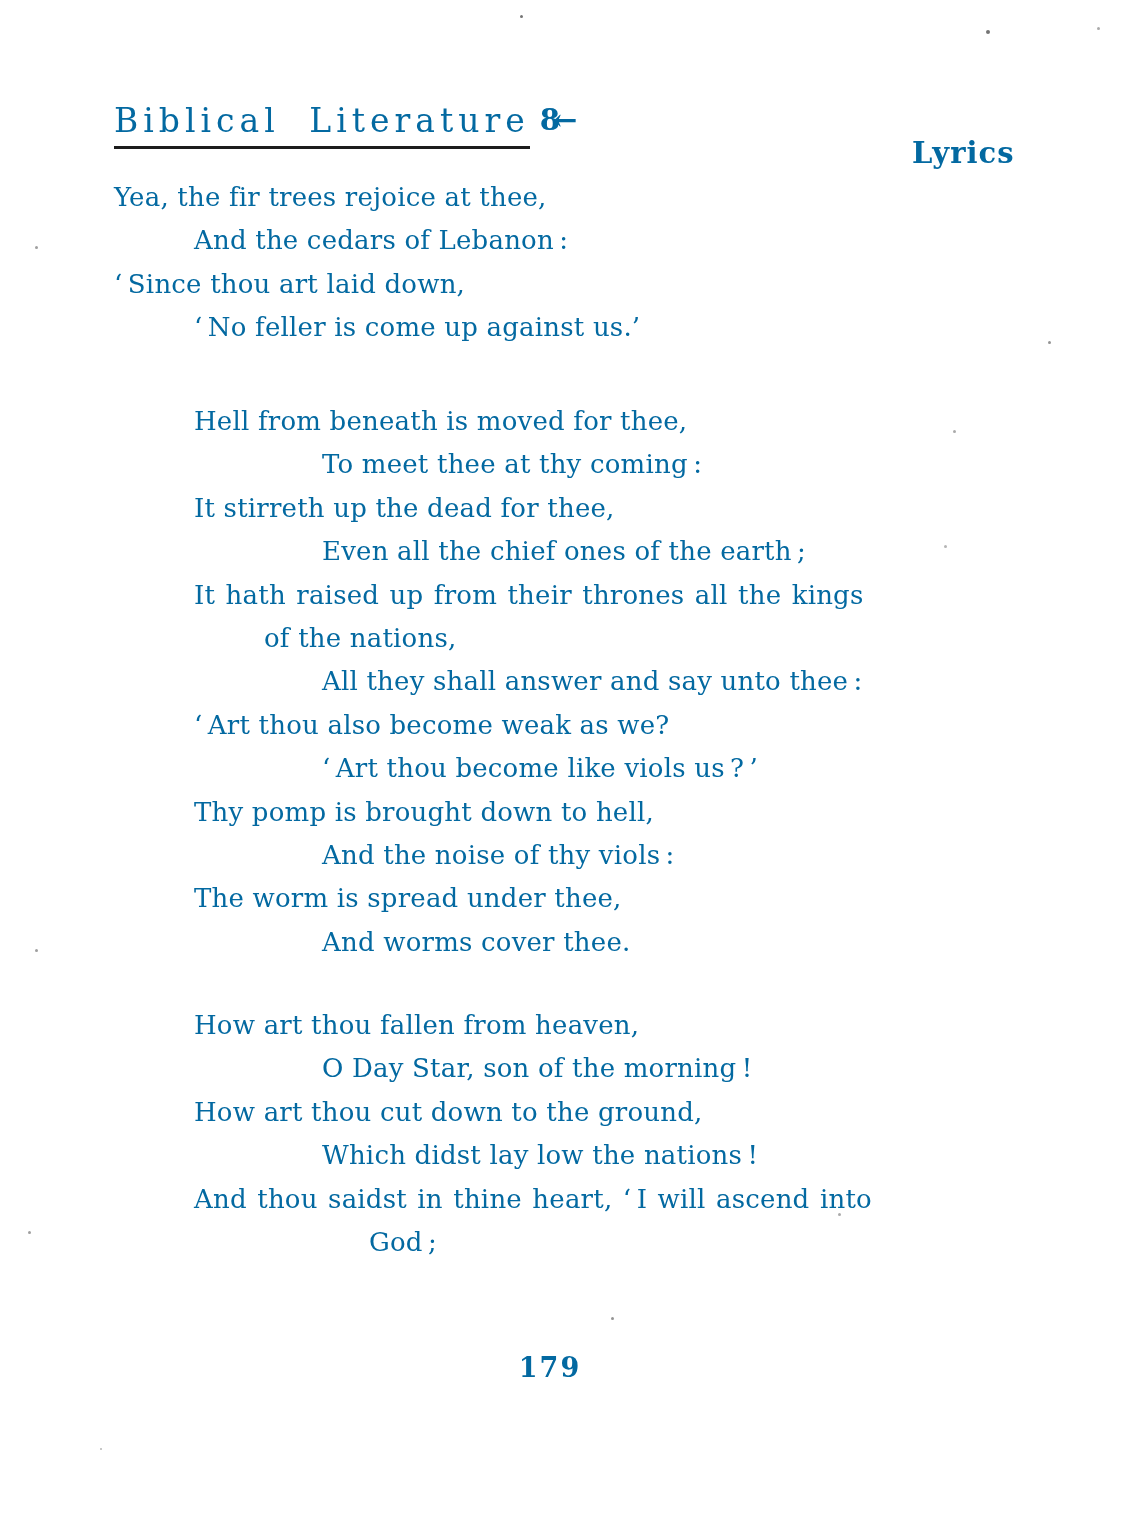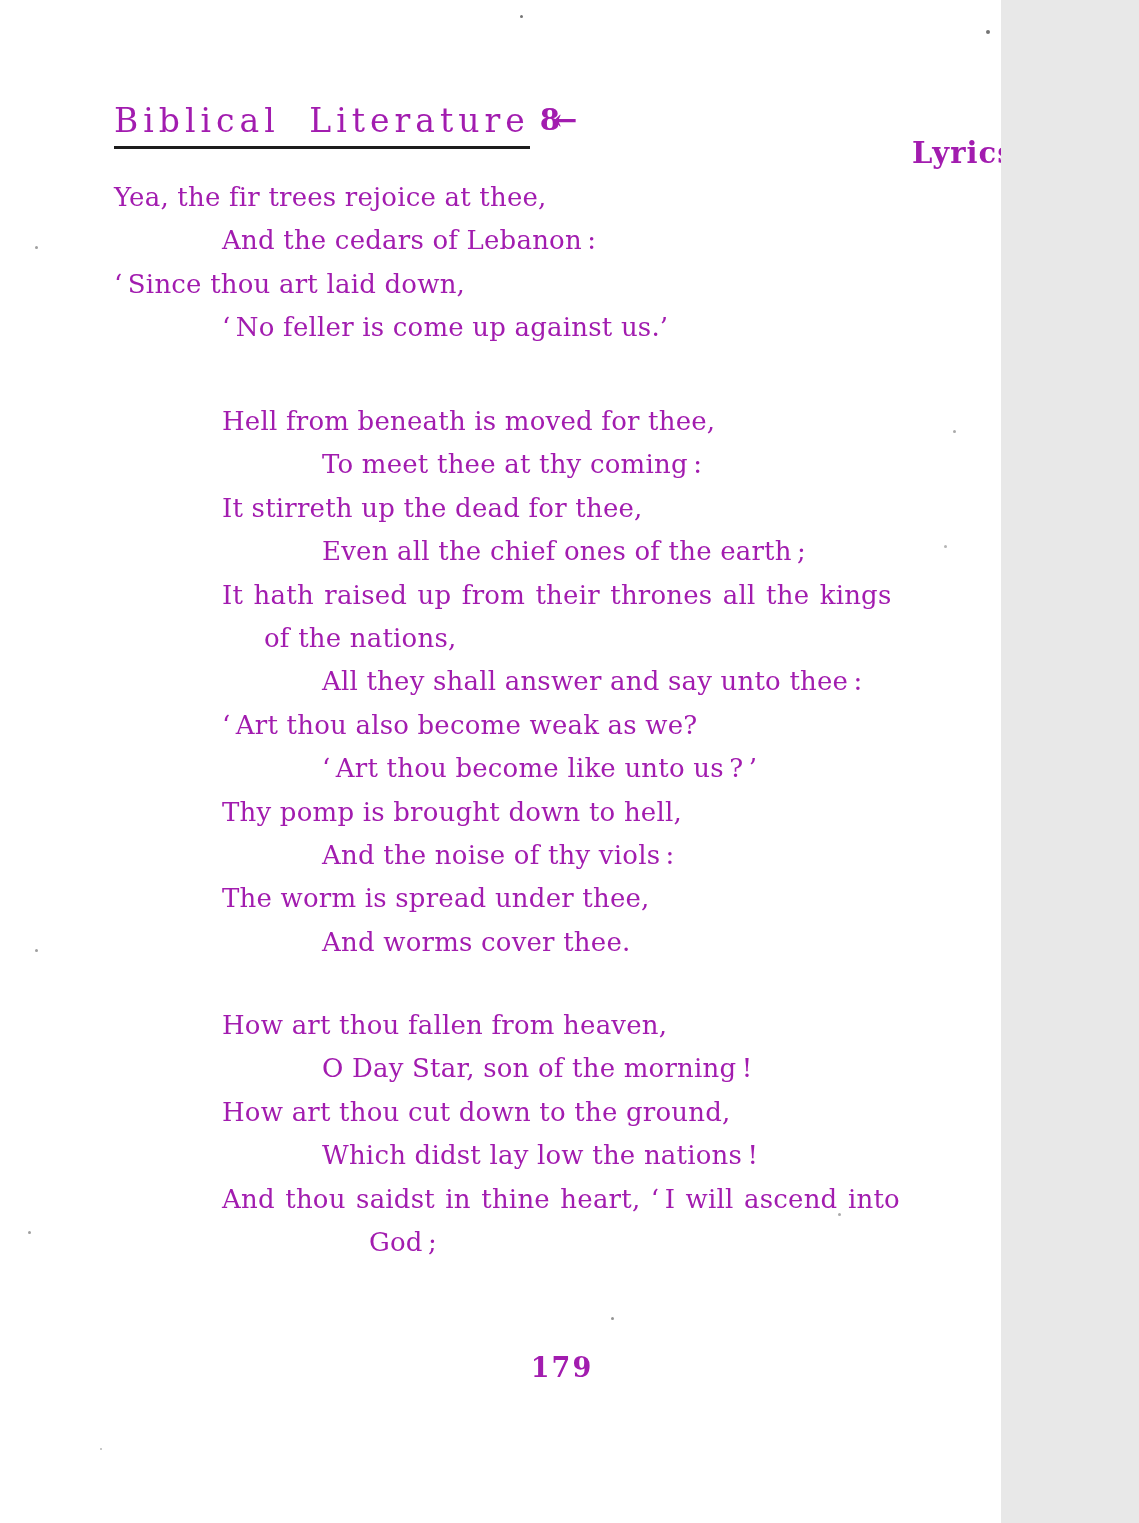--- a/index.html
+++ b/index.html
@@ -2,26 +2,26 @@
 <html><head>
 <meta charset="utf-8">
 <style>
   html, body {
     margin: 0;
     padding: 0;
     background: #e8e8e8;
   }
   .page {
     position: relative;
-    width: 1001px;
+    width: 1139px;
     height: 1523px;
     background: #ffffff;
     overflow: hidden;
     font-family: "DejaVu Serif", serif;
-    color: #a21caf;
+    color: #0369a1;
     text-decoration: underline;
   }
 
   
   .head-left {
     position: absolute;
     left: 114px;
     top: 104px;
     white-space: nowrap;
   }
@@ -64,37 +64,36 @@
   #stanza-1 { top: 400px; }
   #stanza-2 { top: 1004px; }
 
   .line {
     font-size: 26px;
     line-height: 43.4px;
     white-space: pre;
     letter-spacing: 0.2px;
   }
   .i0 { margin-left: 0; }
-  .i1 { margin-left: 108px; }
+  .i1 { margin-left: 80px; }
   .i2 { margin-left: 150px; }
   .i3 { margin-left: 208px; }
   .i4 { margin-left: 255px; }
 
   
   .folio {
     position: absolute;
     top: 1354px;
     left: 0;
     width: 1100px;
     text-align: center;
     font-size: 27px;
     letter-spacing: 2px;
     font-weight: bold;
     line-height: 1;
-    padding-left: 12px;
   }
 
   
   .speck {
     position: absolute;
     background: #2a2a2a;
     border-radius: 50%;
     opacity: 0.65;
   }
   .sp1  { left: 986px;  top: 30px;   width: 4px; height: 4px; }
@@ -131,21 +130,21 @@
       </div>
     <div class="stanza" id="stanza-1">
         <div class="line i1">Hell from beneath is moved for thee,</div>
         <div class="line i3">To meet thee at thy coming :</div>
         <div class="line i1">It stirreth up the dead for thee,</div>
         <div class="line i3">Even all the chief ones of the earth ;</div>
         <div class="line i1" style="word-spacing: 2px;">It hath raised up from their thrones all the kings</div>
         <div class="line i2">of the nations,</div>
         <div class="line i3">All they shall answer and say unto thee :</div>
         <div class="line i1">‘ Art thou also become weak as we?</div>
-        <div class="line i3">‘ Art thou become like unto us ? ’</div>
+        <div class="line i3">‘ Art thou become like viols us ? ’</div>
         <div class="line i1">Thy pomp is brought down to hell,</div>
         <div class="line i3">And the noise of thy viols :</div>
         <div class="line i1">The worm is spread under thee,</div>
         <div class="line i3">And worms cover thee.</div>
       </div>
     <div class="stanza" id="stanza-2">
         <div class="line i1">How art thou fallen from heaven,</div>
         <div class="line i3">O Day Star, son of the morning !</div>
         <div class="line i1">How art thou cut down to the ground,</div>
         <div class="line i3">Which didst lay low the nations !</div>

